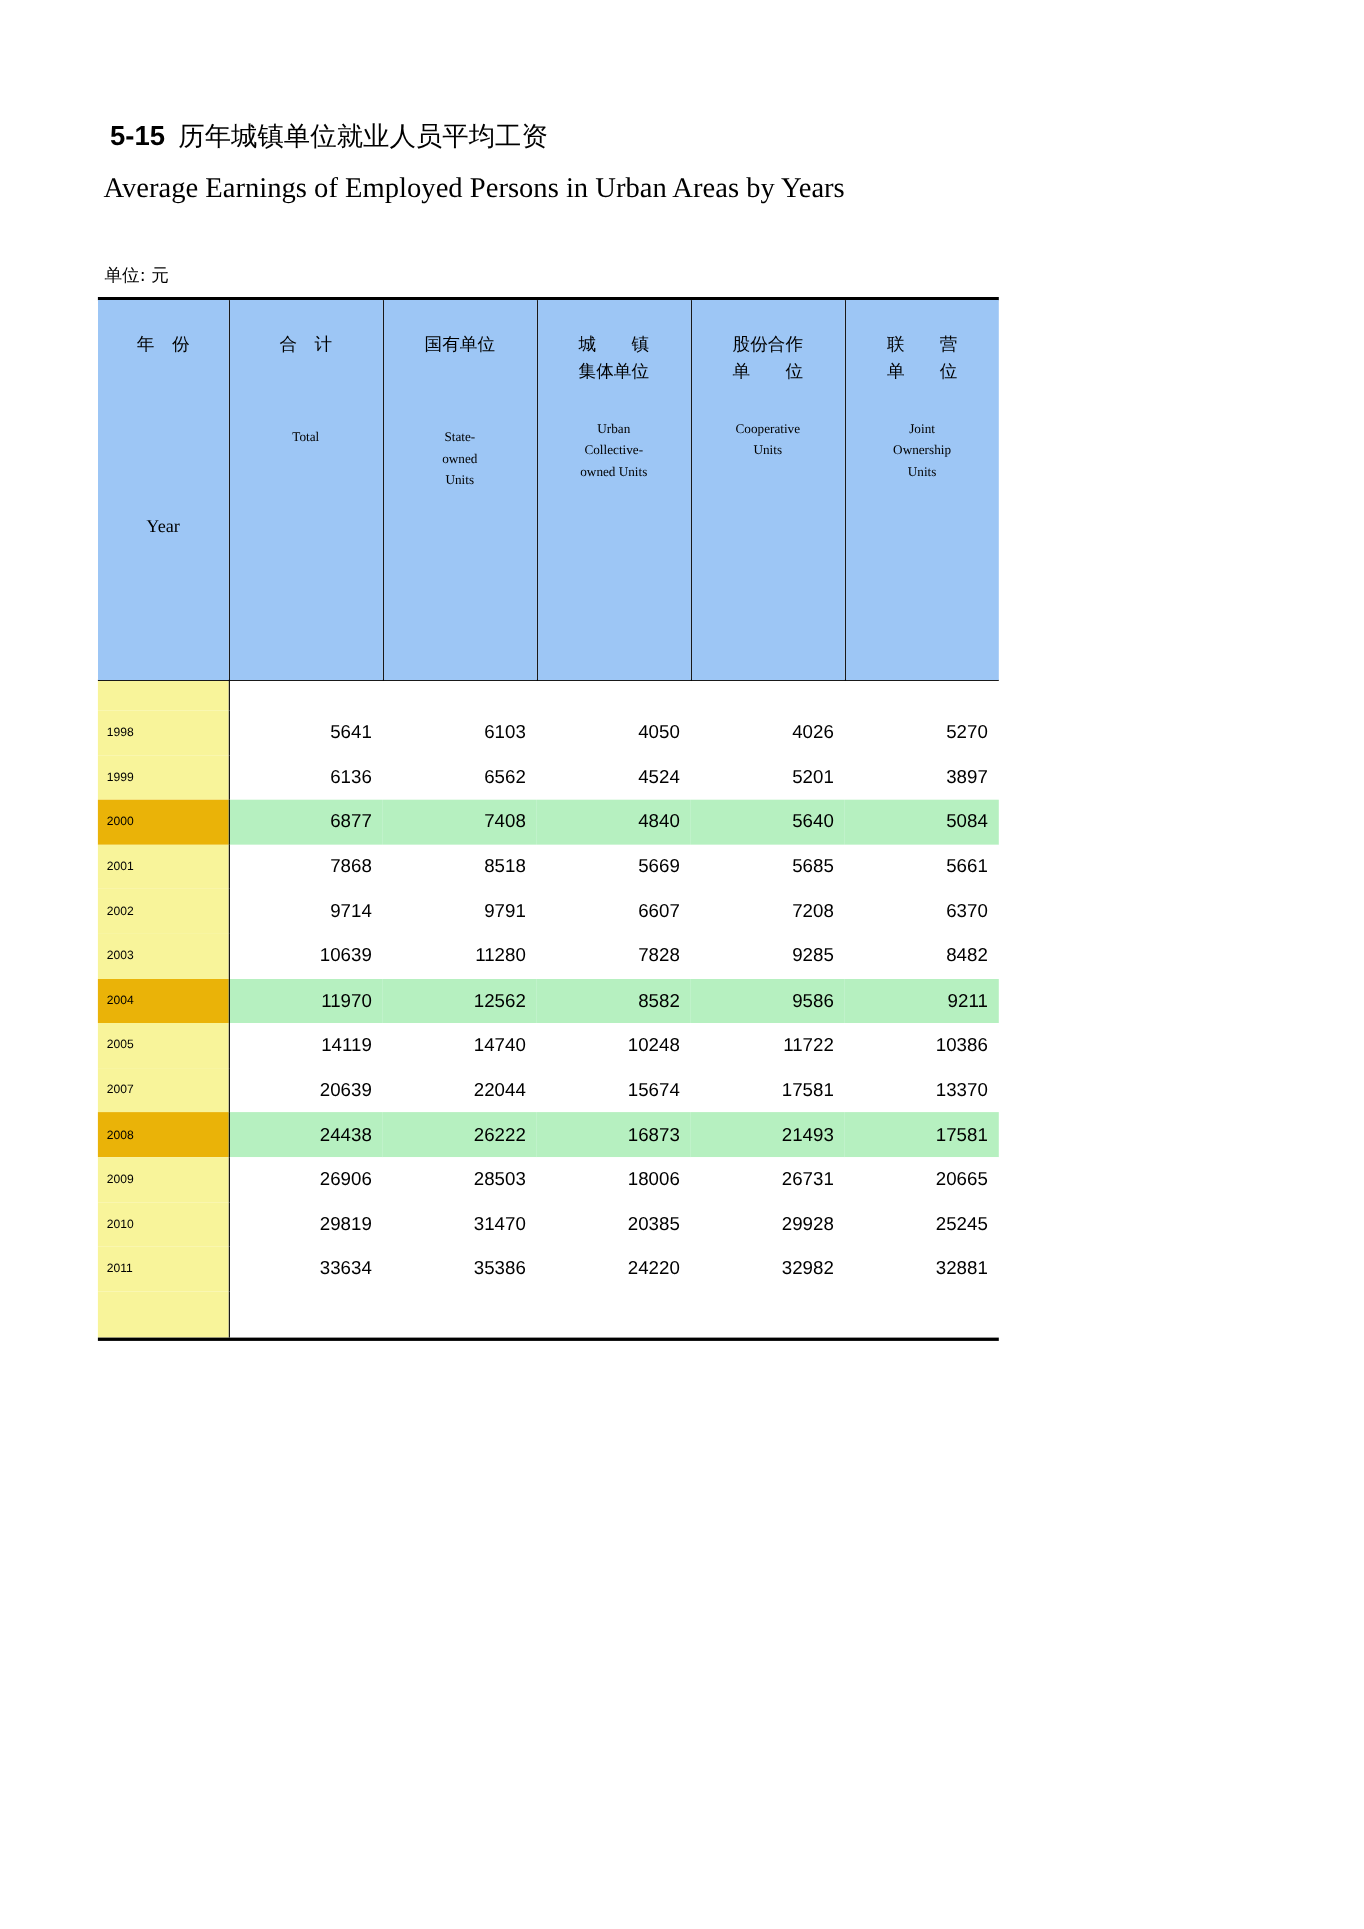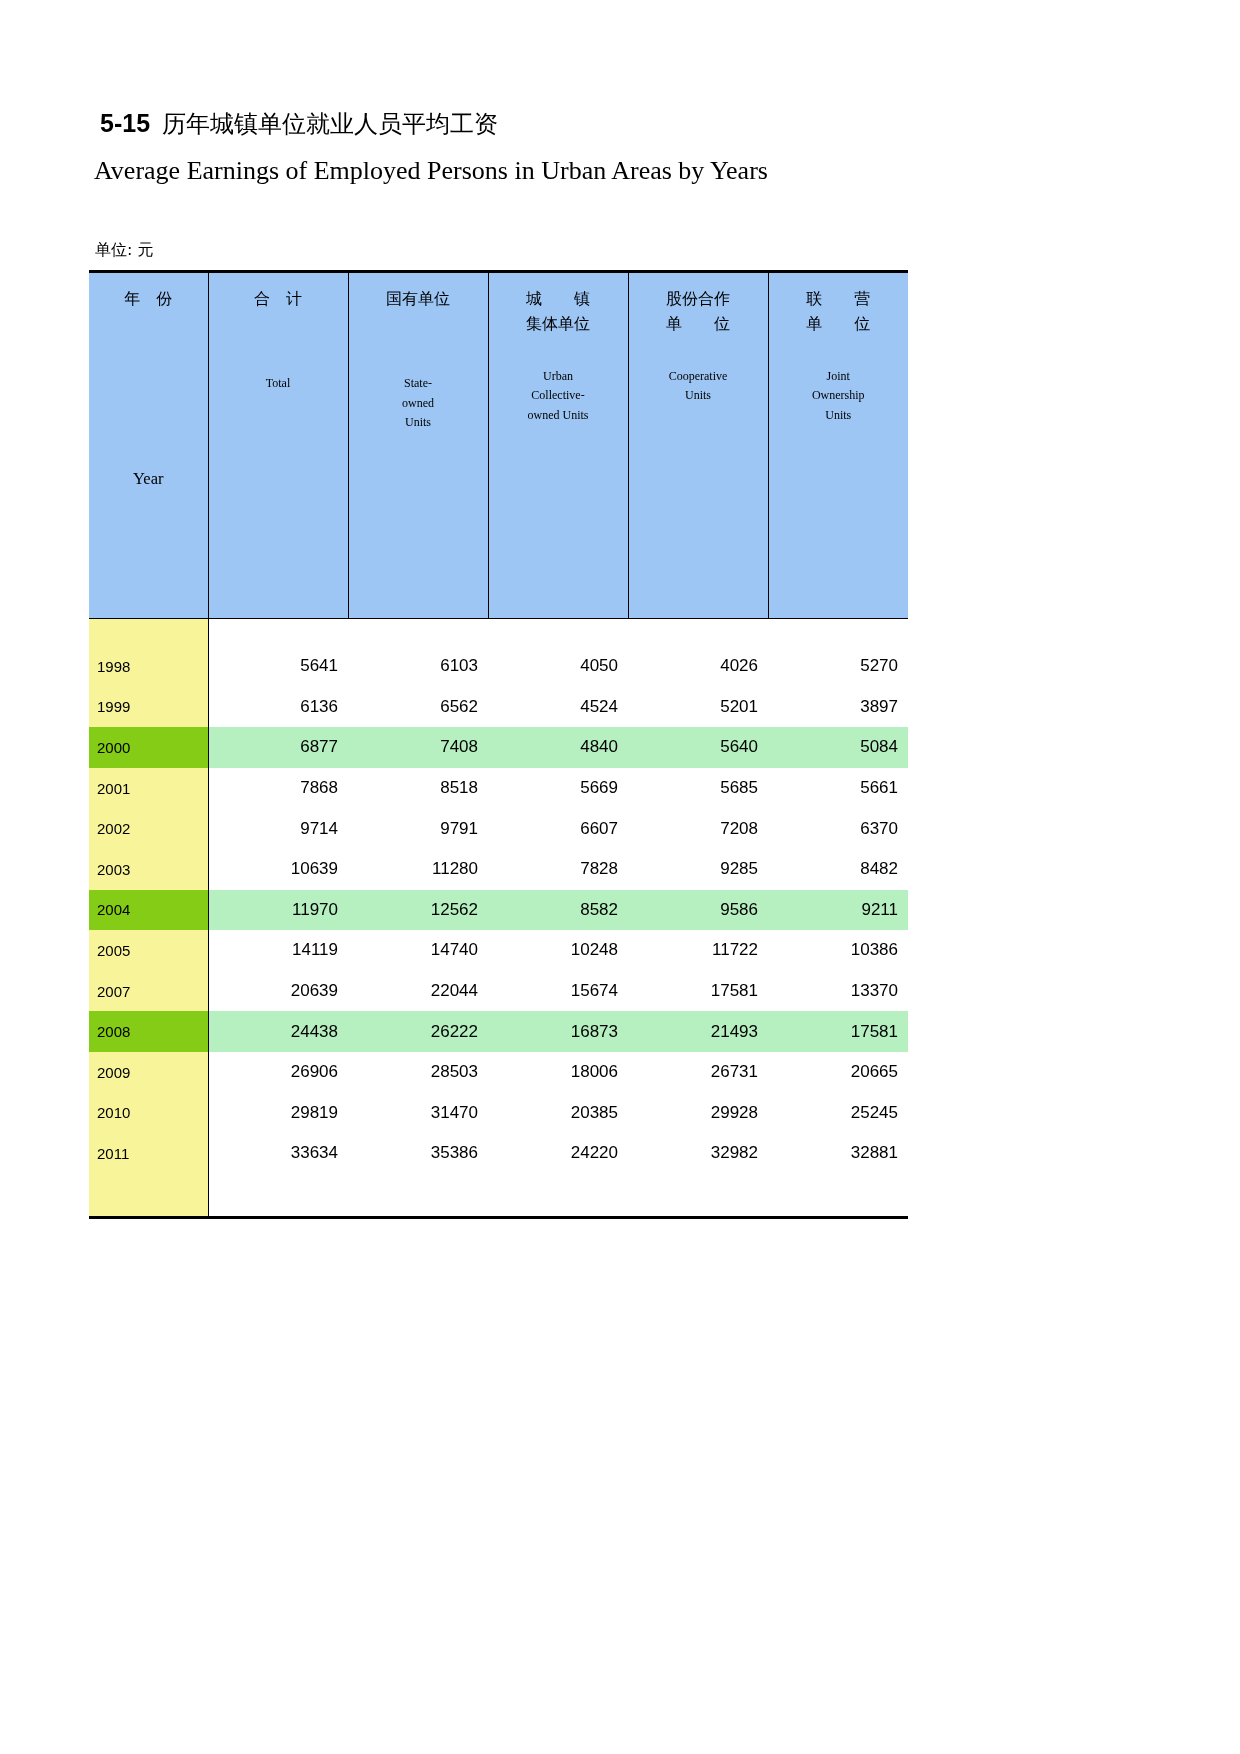--- a/index.html
+++ b/index.html
@@ -86,21 +86,21 @@
     border-right: none;
   }
   .hdr-inner {
     height: 345px;
     position: relative;
   }
   .hdr-zh {
     font-family: "DejaVu Sans", sans-serif;
     font-size: 16px;
     text-align: center;
-    padding-top: 14px;
+    padding-top: 28px;
     line-height: 1.55;
     letter-spacing: 0px;
   }
   .hdr-en {
     font-family: "Liberation Serif", serif;
     font-size: 12px;
     text-align: center;
     line-height: 1.65;
     margin-top: 12px;
   }
@@ -119,26 +119,26 @@
     padding: 0 10px;
     font-family: "Liberation Sans", sans-serif;
     font-size: 17px;
     text-align: right;
     border: none;
     background: #ffffff;
   }
   tbody td.year {
     background: #f8f49a;
     text-align: left;
-    font-size: 15px;
+    font-size: 11px;
     padding-left: 8px;
     border-right: 1px solid #000000;
   }
   tbody tr.hl td { background: #b6f0c0; }
-  tbody tr.hl td.year { background: #84cc16; }
+  tbody tr.hl td.year { background: #eab308; }
   tbody tr.spacer td {
     height: 27px;
     background: #ffffff;
   }
   tbody tr.spacer td.year { background: #f8f49a; }
   tbody tr.spacer-bottom td { height: 42px; background:#ffffff; }
   tbody tr.spacer-bottom td.year { background: #f8f49a; }
   .bottom-rule {
     width: 819px;
     border-top: 3px solid #000000;

